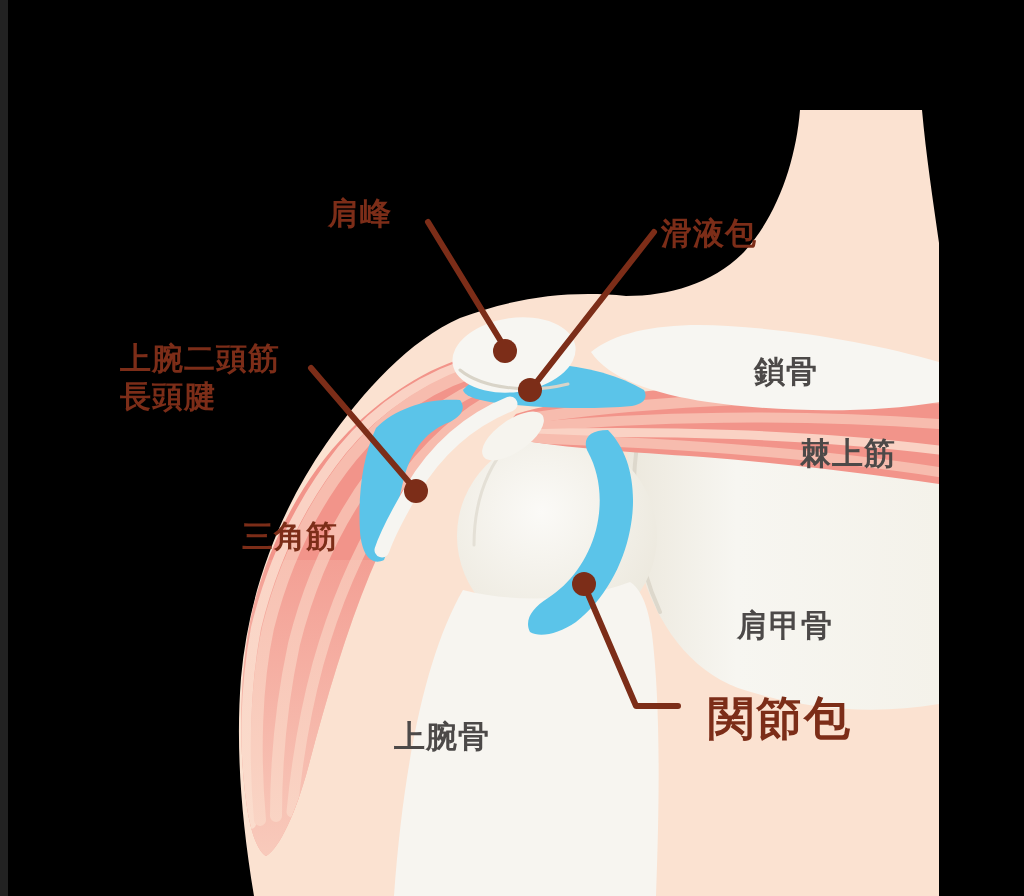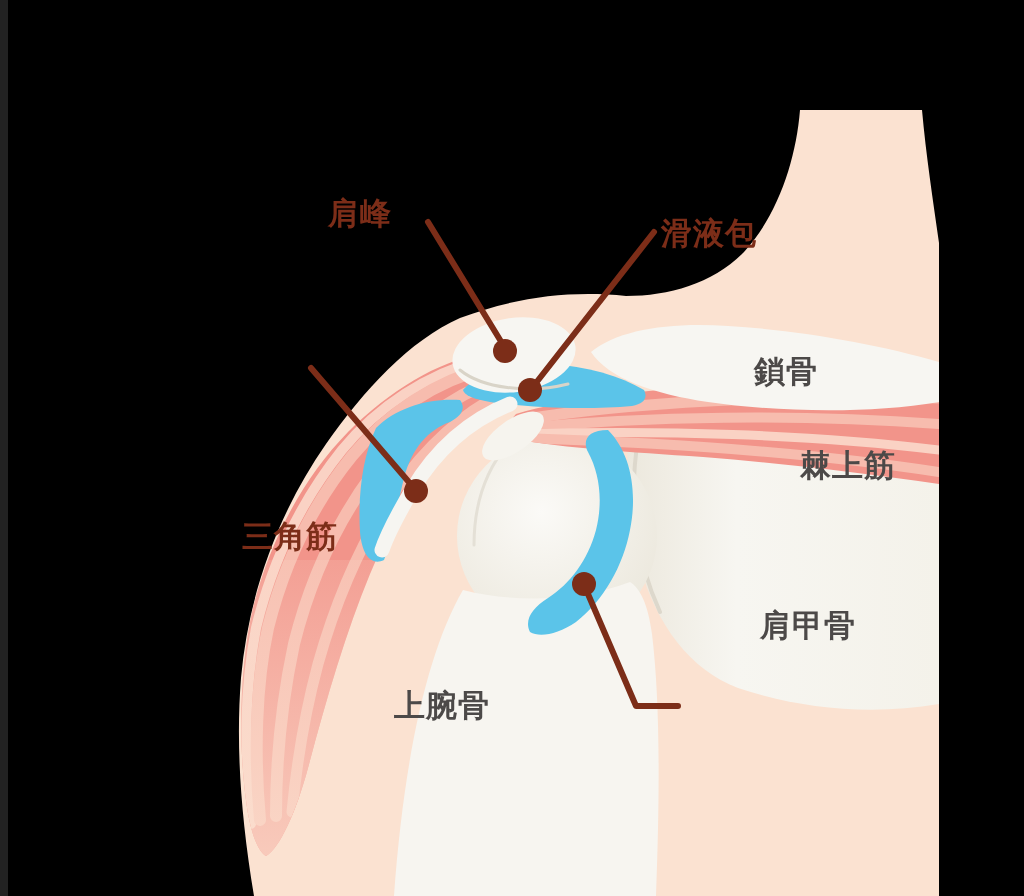--- a/index.html
+++ b/index.html
@@ -113,26 +113,29 @@
     <circle cx="522" cy="390" r="12" fill="#7c2d18"></circle>
     <circle cx="408" cy="491" r="12" fill="#7c2d18"></circle>
     <circle cx="576" cy="584" r="12" fill="#7c2d18"></circle>
   </svg>
 
   <div class="label" style="left:352px;top:214px;">肩峰</div>
 
   <div class="label" style="left:701px;top:234px;">滑液包</div>
 
   <div class="label block" style="left:112px;top:340px;">
+    <div>上腕二頭筋</div>
+    <div>長頭腱</div>
   </div>
 
   <div class="label" style="left:282px;top:537px;">三角筋</div>
 
   <div class="label gray" style="left:778px;top:372px;">鎖骨</div>
 
-  <div class="label gray" style="left:840px;top:466px;">棘上筋</div>
+  <div class="label gray" style="left:840px;top:454px;">棘上筋</div>
 
-  <div class="label gray" style="left:800px;top:626px;">肩甲骨</div>
+  <div class="label gray" style="left:777px;top:626px;">肩甲骨</div>
 
-  <div class="label gray" style="left:434px;top:706px;">上腕骨</div>
+  <div class="label gray" style="left:434px;top:737px;">上腕骨</div>
 
+  <div class="label big" style="left:772px;top:718px;">関節包</div>
 
 </div>
 
 </body></html>

